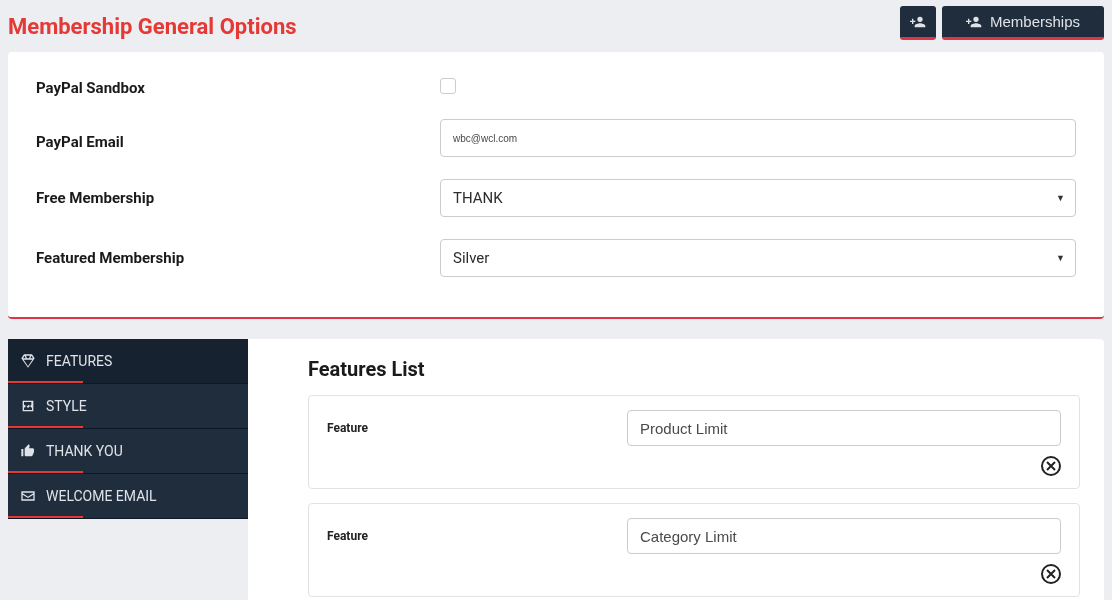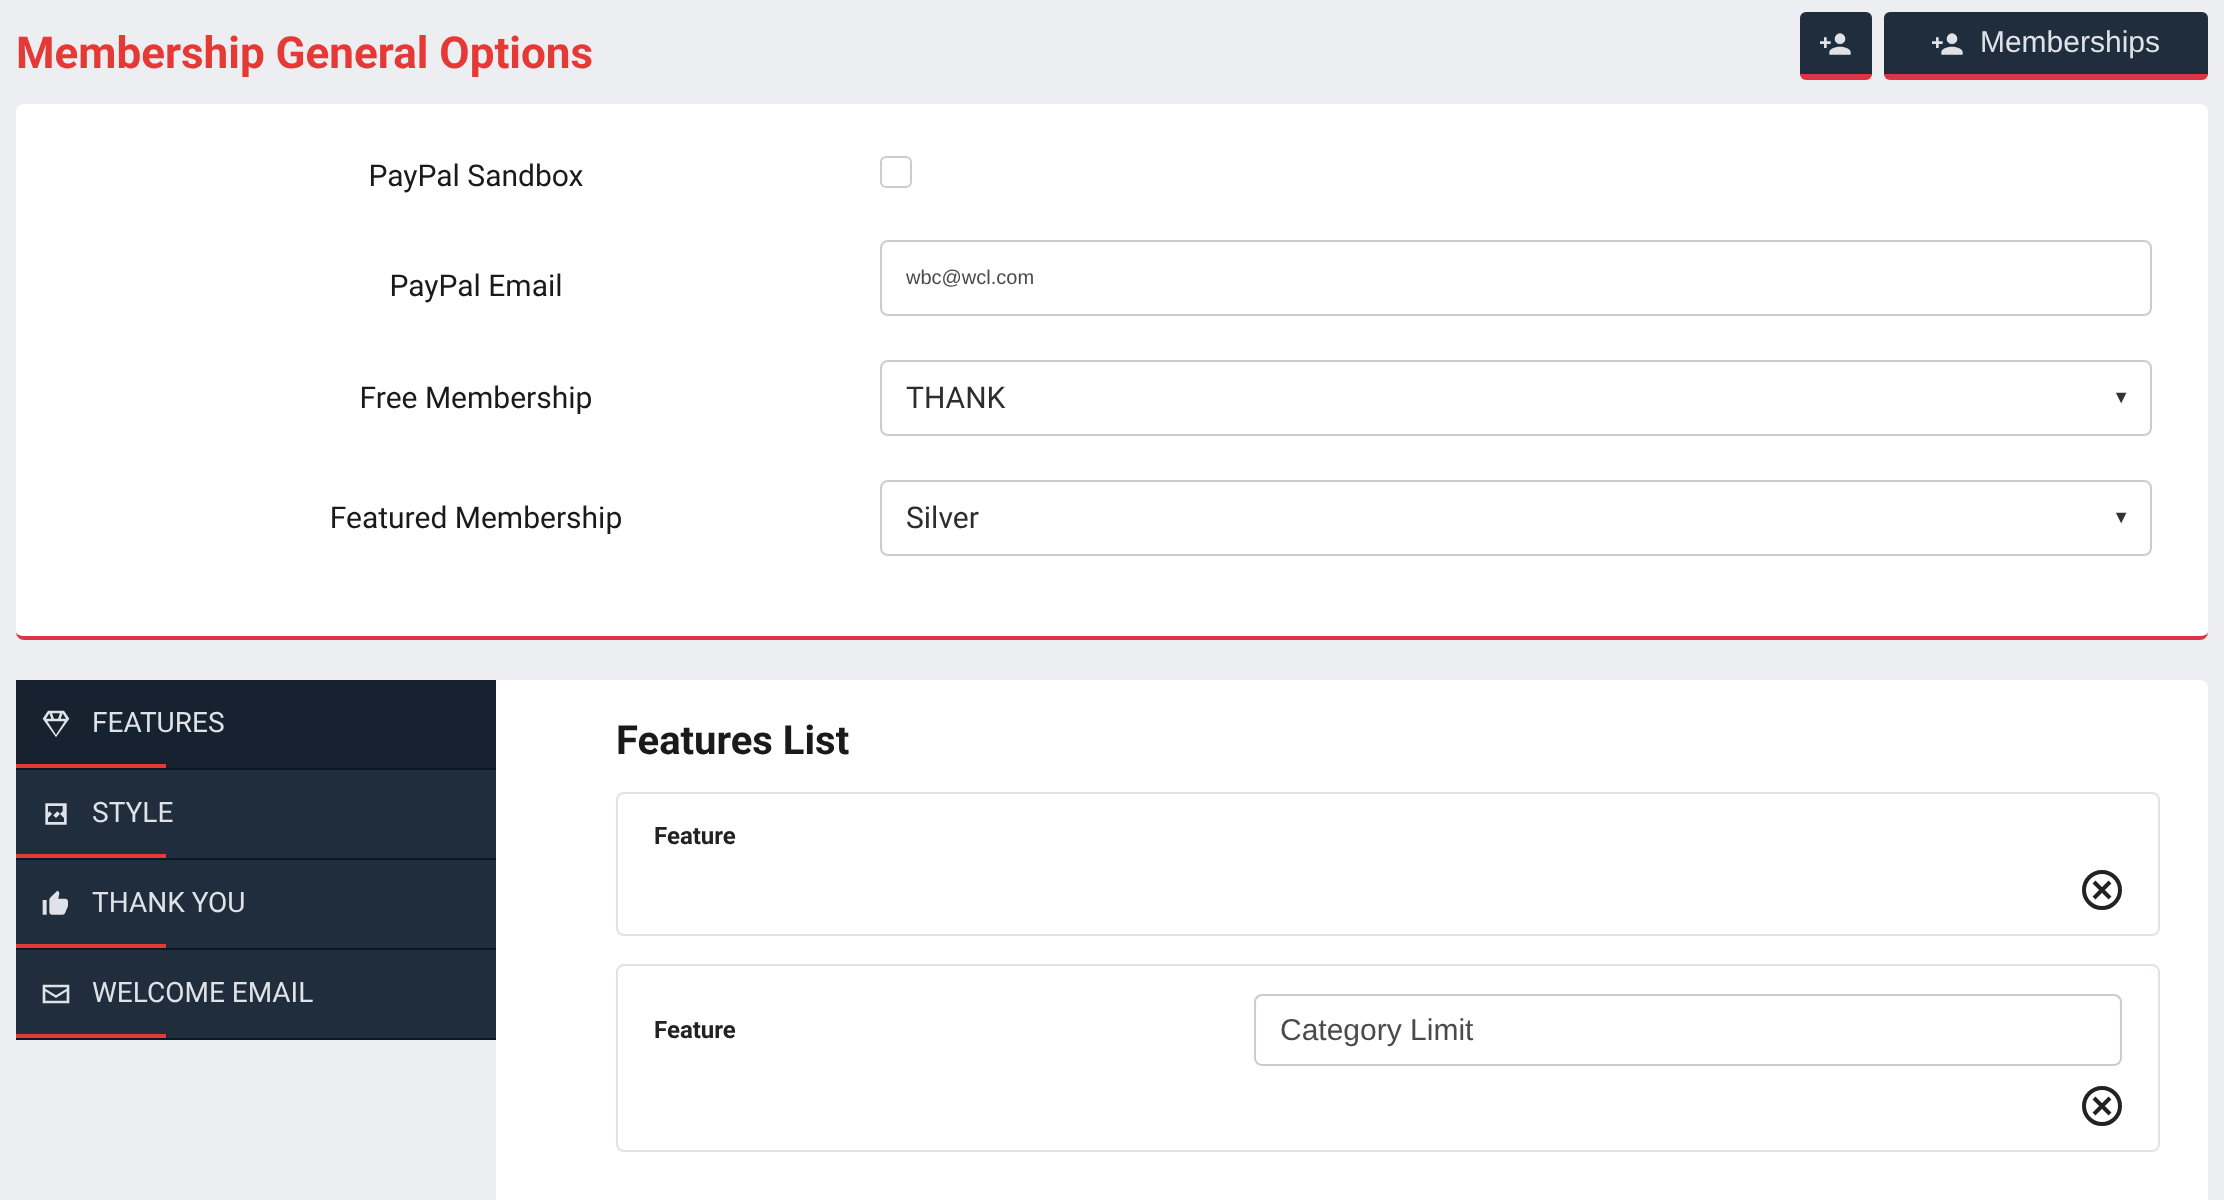--- a/index.html
+++ b/index.html
@@ -8,21 +8,21 @@
       background: #eceef1;
       color: #222;
       font-size: 14px;
       width: 1112px;
       height: 600px;
       overflow: hidden;
     }
     .topbar {
       display: flex;
       justify-content: space-between;
-      align-items: center;
+      align-items: flex-start;
       padding: 6px 8px 4px 8px;
       gap: 0;
     }
     .page-title {
       font-size: 22px;
       font-weight: 700;
       color: #e53935;
       padding-top: 8px;
     }
     .top-buttons { display: flex; gap: 6px; }
@@ -48,25 +48,24 @@
       padding: 26px 28px 40px 28px;
       border-bottom: 2px solid #dc3545;
     }
     .form-row {
       display: flex;
       align-items: center;
       margin-bottom: 22px;
     }
     .form-row:nth-child(2) .label { padding-top: 8px; }
     .label {
-      font-weight: 400;
+      font-weight: 700;
       width: 404px;
       color: #1a1a1a;
       font-size: 15px;
-      text-align: center;
     }
     .control { flex: 1; }
     .checkbox-box {
       width: 16px;
       height: 16px;
       border: 1px solid #c9ccd1;
       border-radius: 3px;
       display: inline-block;
       background: #fff;
     }
@@ -275,20 +274,21 @@
       <span class="underline"></span>
     </div>
   </div>
 
   <div class="content">
     <div class="section-title">Features List</div>
 
     <div class="feature-card">
       <div class="feature-row">
         <div class="feature-label">Feature</div>
+        <input class="feature-input" value="Product Limit" style="">
       </div>
       <div class="delete-btn">
         <svg viewBox="0 0 10 10">
             <path d="M1 1l8 8M9 1l-8 8" stroke="#222" stroke-width="2"></path>
           </svg>
       </div>
     </div>
 
     <div class="feature-card">
       <div class="feature-row">

